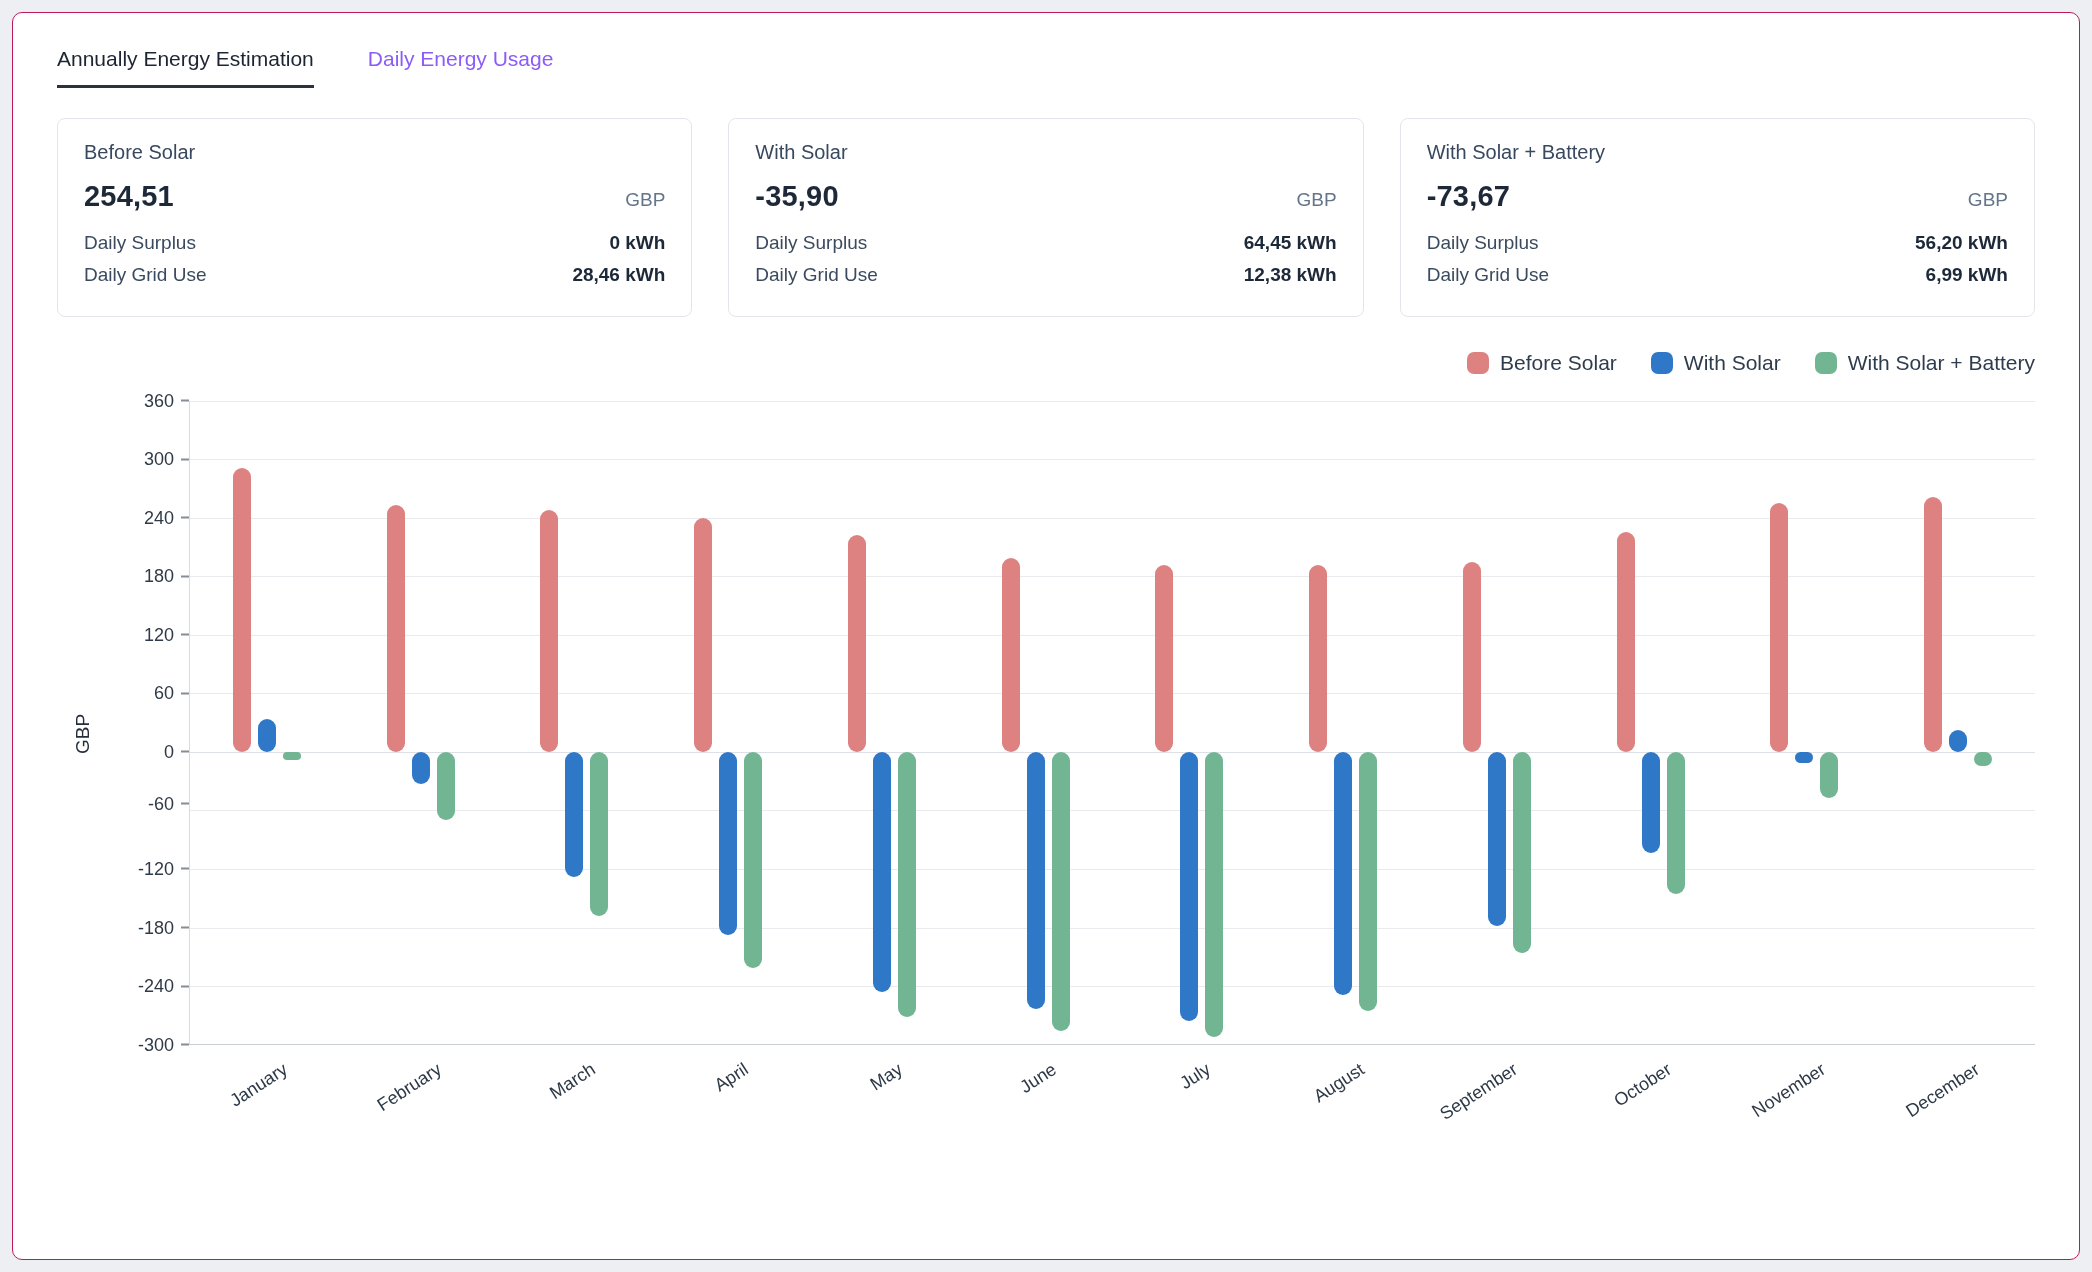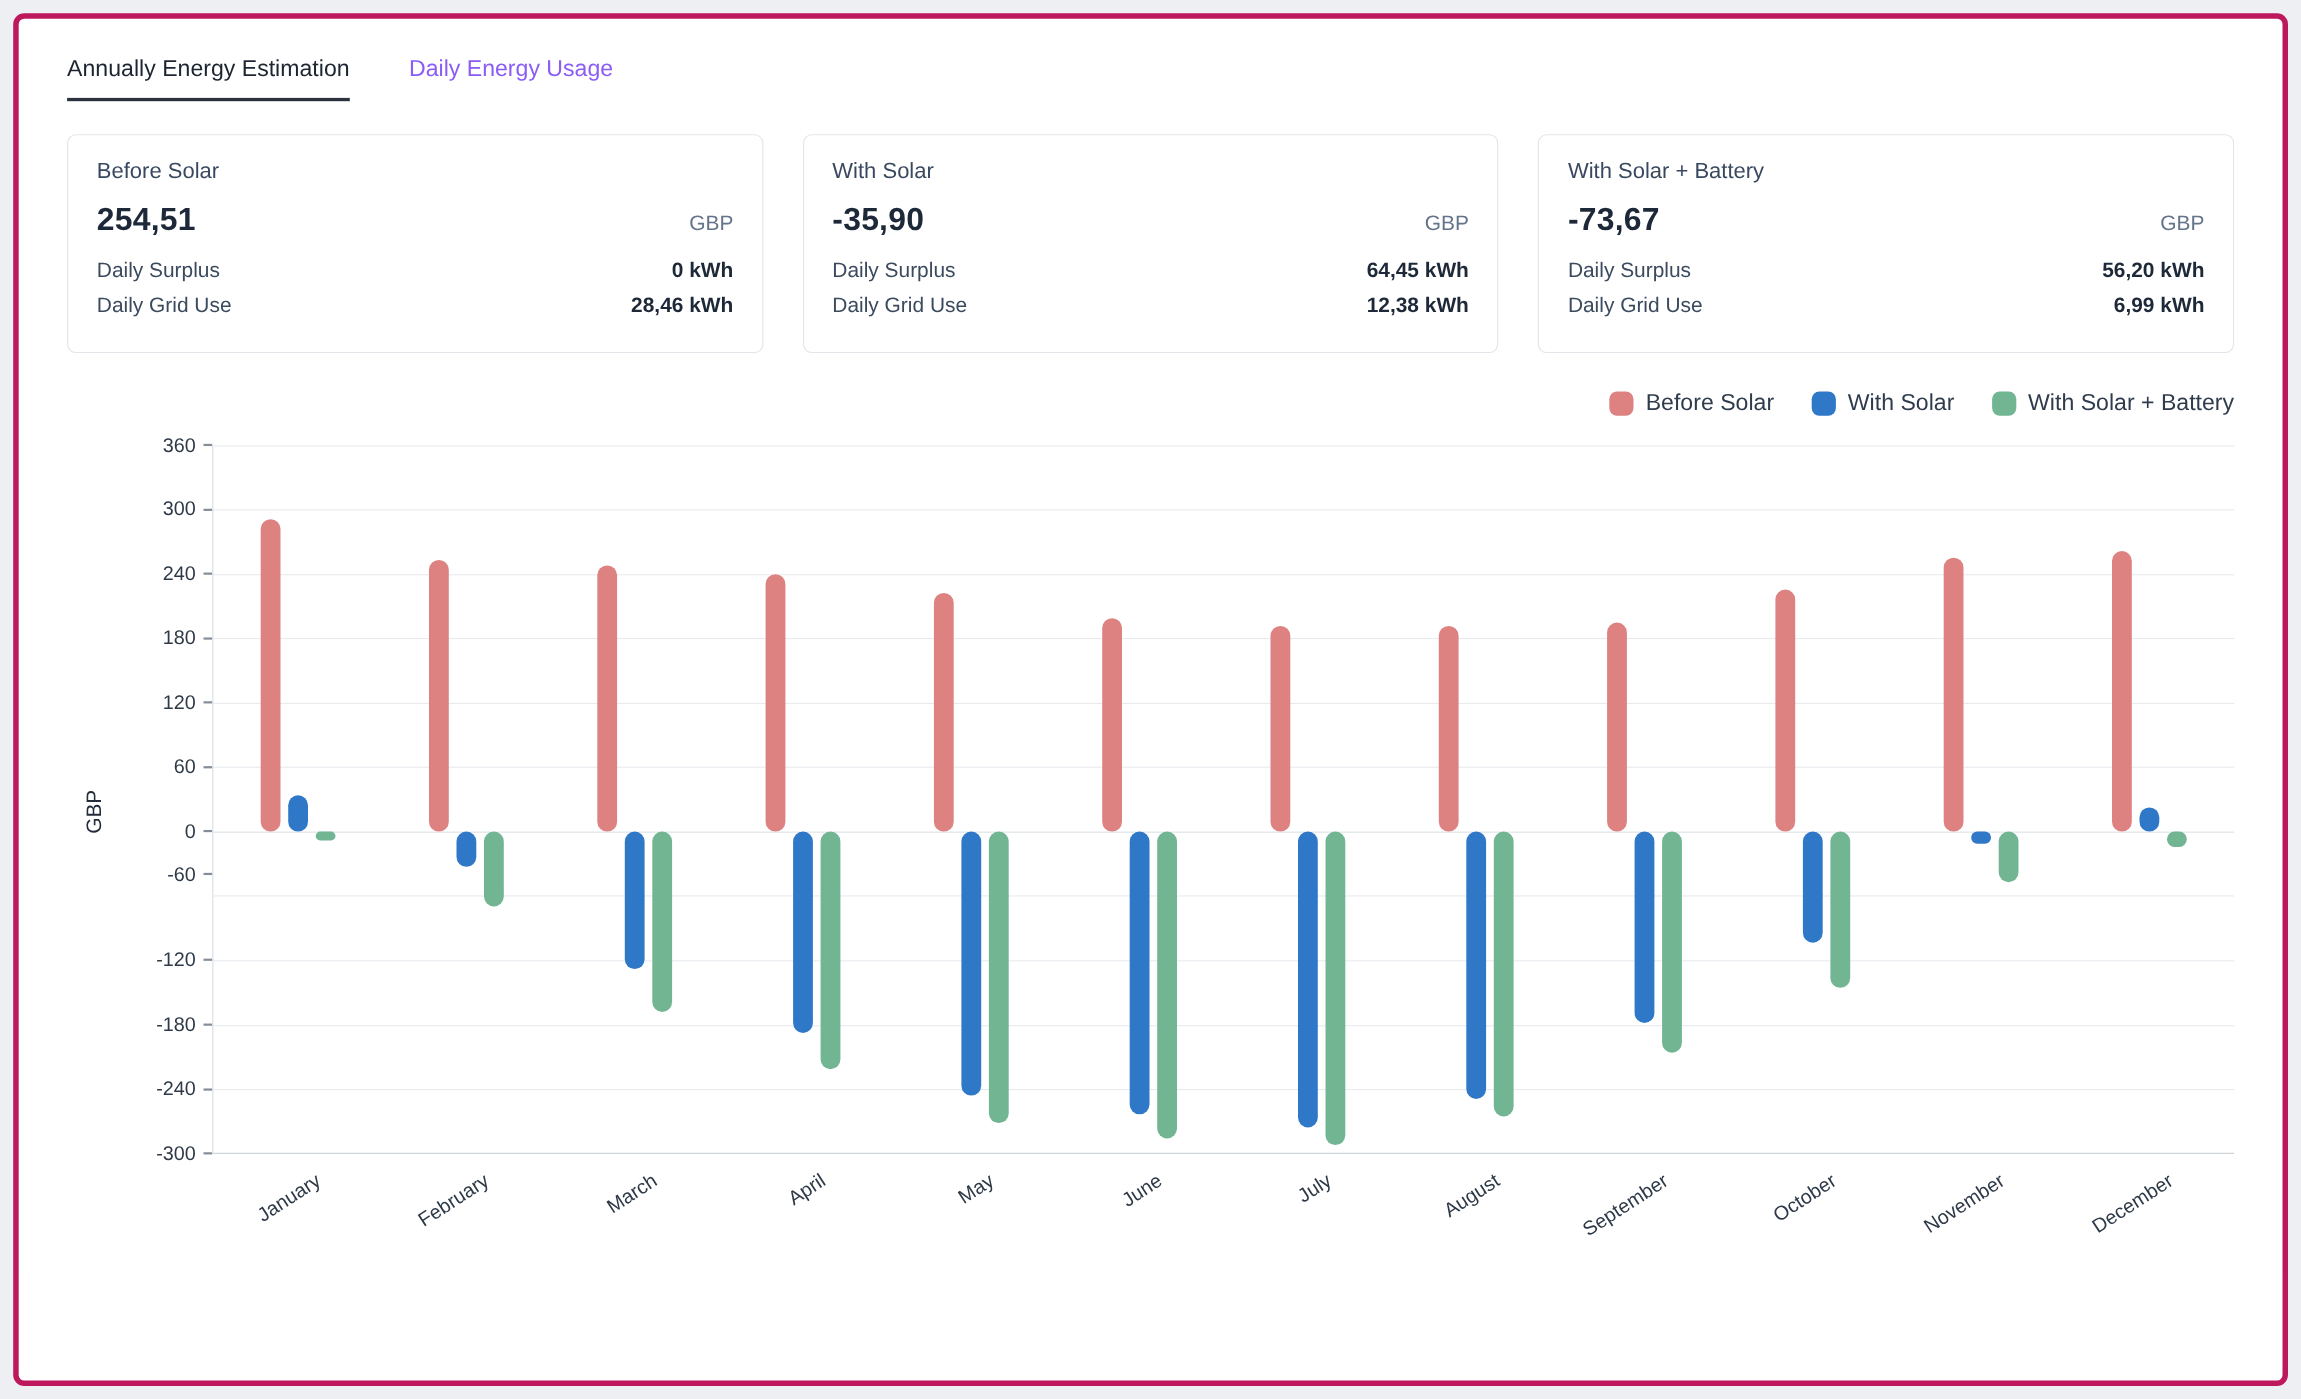--- a/index.html
+++ b/index.html
@@ -5,21 +5,21 @@
   * { box-sizing: border-box; margin: 0; padding: 0; }
   html,body { width: 2092px; height: 1272px; }
   body {
     background: #edeff2;
     font-family: "Liberation Sans", "DejaVu Sans", sans-serif;
     padding: 12px;
     color: #1f2937;
   }
   .panel {
     background: #ffffff;
-    border: 5px solid #be185d;
+    border: 1px solid #be185d;
     border-radius: 10px;
     height: 1248px;
     padding: 34px 44px 30px 44px;
     overflow: hidden;
   }
   
   .tabs { display: flex; gap: 54px; align-items: flex-end; }
   .tab { font-size: 21px; color: #8b5cf6; padding-bottom: 14px; cursor: pointer; border-bottom: 3px solid transparent; }
   .tab.active { color: #1c2531; border-bottom-color: #2b323d; }
   
@@ -190,21 +190,21 @@
           <span class="dash"></span>
         </div>
         <div class="ytick" style="top: 292.727px;">
           <span>60</span>
           <span class="dash"></span>
         </div>
         <div class="ytick" style="top: 351.273px;">
           <span>0</span>
           <span class="dash"></span>
         </div>
-        <div class="ytick" style="top: 390px; text-align: right;">
+        <div class="ytick" style="top: 403px; text-align: right;">
           <span>-60</span>
           <span class="dash"></span>
         </div>
         <div class="ytick" style="top: 468.364px;">
           <span>-120</span>
           <span class="dash"></span>
         </div>
         <div class="ytick" style="top: 526.909px;">
           <span>-180</span>
           <span class="dash"></span>

